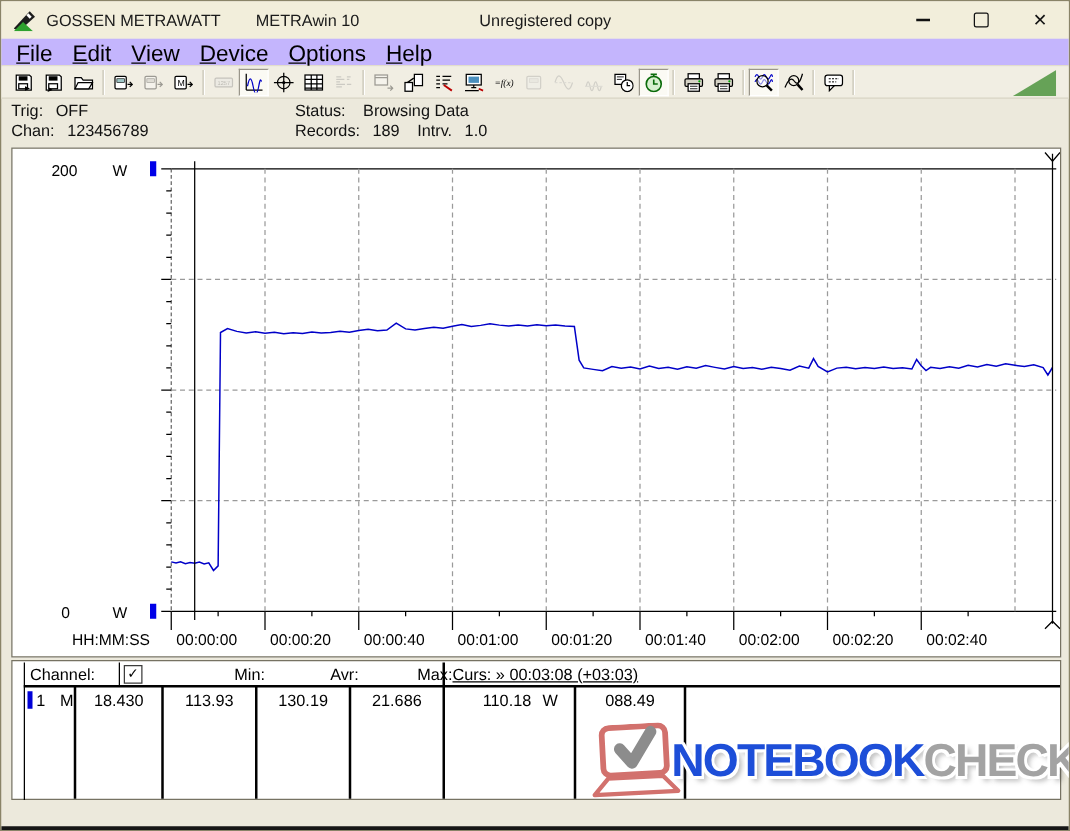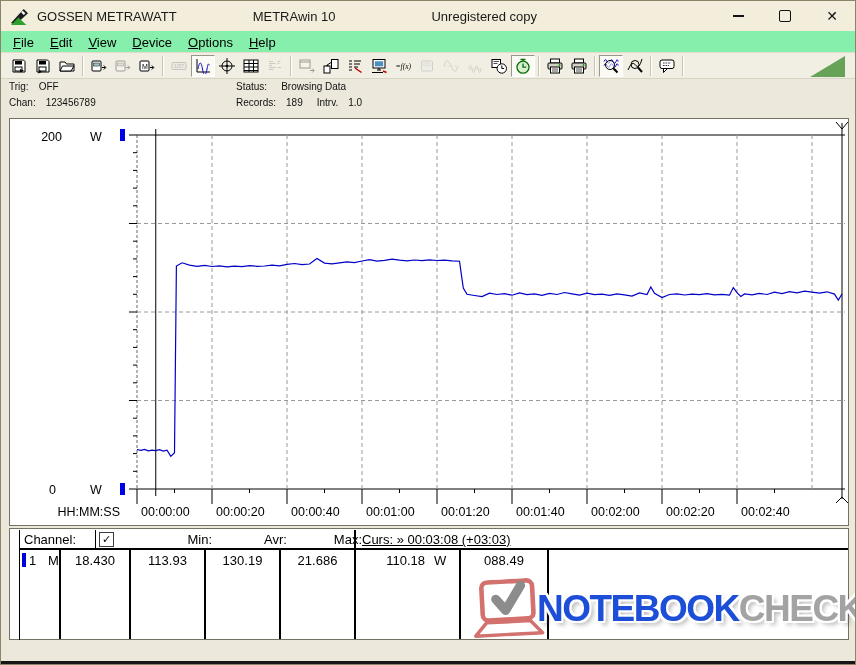--- a/index.html
+++ b/index.html
@@ -1,38 +1,38 @@
 <!DOCTYPE html>
 <html><head>
 <meta charset="utf-8">
 <style>
   html,body{margin:0;padding:0;background:#3a3a3a;font-family:"Liberation Sans",sans-serif;}
   .window{position:relative;width:856px;height:665px;background:#ece9dc;border:1px solid #8a8468;box-sizing:border-box;overflow:hidden;}
   
   .titlebar{position:absolute;left:0;top:0;width:100%;height:30px;background:#f2eedb;display:flex;align-items:center;font-size:13px;color:#1a1a1a;}
   .appicon{width:17px;height:17px;margin-left:10px;flex:0 0 auto;}
-  .t1{margin-left:9px;} .t2{margin-left:76px;} .t3{margin-left:48px;padding-left:48px;}
+  .t1{margin-left:9px;} .t2{margin-left:28px;} .t3{margin-left:48px;padding-left:48px;}
   .wcontrols{margin-left:auto;display:flex;align-items:center;gap:33px;padding-right:16px;}
   .wbtn{width:14px;height:14px;display:flex;align-items:center;justify-content:center;cursor:default;}
   .glyph-min{width:11px;height:0;border-top:2px solid #111;}
   .glyph-max{width:10px;height:10px;border:1.6px solid #111;border-radius:2px;}
   .glyph-close{font-size:14px;color:#111;line-height:1;}
   
-  .menubar{position:absolute;left:0;top:30px;width:100%;height:22px;background:#86efac;display:flex;align-items:flex-end;font-size:13px;padding-left:4px;box-sizing:border-box;border-bottom:1px solid #e2ddcb;}
+  .menubar{position:absolute;left:0;top:30px;width:100%;height:22px;background:#c4b5fd;display:flex;align-items:flex-start;font-size:18px;padding-left:4px;box-sizing:border-box;border-bottom:1px solid #e2ddcb;}
   .menu-item{padding:2px 8px;} .menu-item u{text-decoration:underline;}
   
   .toolbar{position:absolute;left:0;top:52px;width:100%;height:26px;background:#f1eee3;display:flex;align-items:center;padding-left:6px;box-sizing:border-box;border-bottom:1px solid #d8d4c3;}
   .tb{width:24px;height:22px;display:flex;align-items:center;justify-content:center;border:1px solid transparent;background:transparent;padding:0;margin:0 0;}
   .tb svg{width:16px;height:16px;}
   .tb.active{border-color:#9a968a #ffffff #ffffff #9a968a;background:#fbfaf4;}
   .tb.disabled svg{opacity:.35;filter:grayscale(1);}
   .tsep{width:1px;height:20px;background:#c6c2b2;border-right:1px solid #fff;margin:0 3px;}
   .conn-tri{position:absolute;right:10px;top:3px;width:35px;height:21px;background:#66a257;clip-path:polygon(100% 0,100% 100%,0 100%);}
   
-  .statusstrip{position:absolute;left:8px;top:80px;width:840px;height:34px;font-size:10px;color:#111;}
+  .statusstrip{position:absolute;left:8px;top:80px;width:840px;height:34px;font-size:13px;color:#111;}
   .ss-row{height:16px;display:flex;}
   .ss-label{display:inline-block;}
   .col-l{position:absolute;left:0;top:0;}
   .col-r{position:absolute;left:227px;top:0;}
   .gap1{display:inline-block;width:14px;} .gap2{display:inline-block;width:10px;}
   
   .chartpanel{position:absolute;left:8px;top:117px;width:840px;height:408px;background:#fff;border:1px solid #767262;box-sizing:border-box;}
   .chartpanel svg{display:block;width:100%;height:100%;}
   
   .tablepanel{position:absolute;left:8px;top:527px;width:840px;height:112px;background:#fff;border:1px solid #767262;box-sizing:border-box;font-size:13px;color:#000;}

